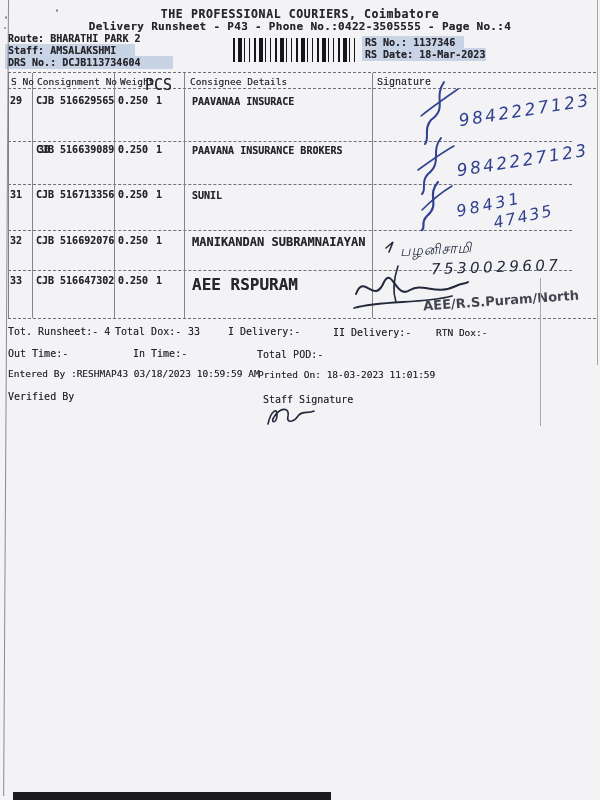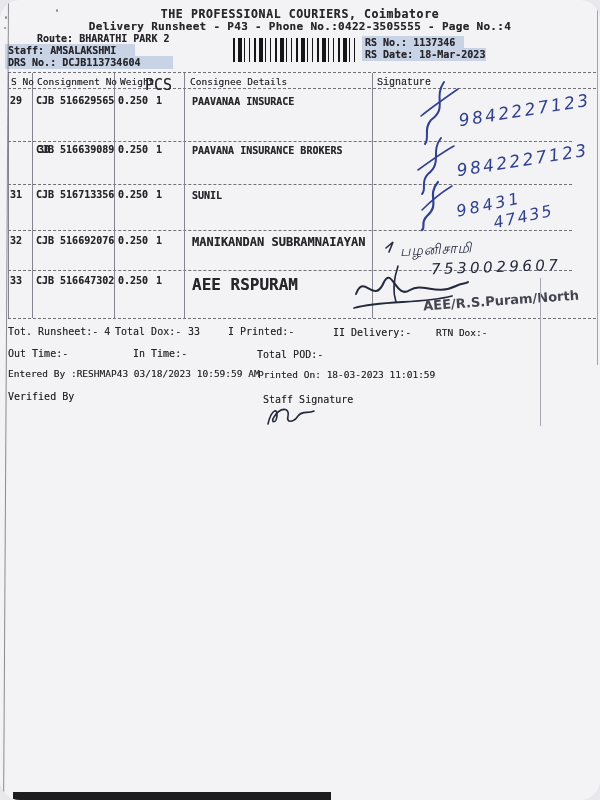--- a/index.html
+++ b/index.html
@@ -1,17 +1,17 @@
 <!DOCTYPE html>
 <html><head>
 <meta charset="utf-8">
 <style>
   html,body{margin:0;padding:0;background:#e8e8ec;}
   .page{position:relative;width:600px;height:800px;background:#f3f3f6;overflow:hidden;
-        font-family:"DejaVu Sans Mono","Liberation Mono",monospace;border-radius:20px;}
+        font-family:"DejaVu Sans Mono","Liberation Mono",monospace;}
   .t{position:absolute;color:#26262b;white-space:pre;line-height:1.15;
      text-shadow:0 0 0.6px rgba(45,45,52,0.55);}
   .b{font-weight:bold;}
   .ctr{left:0;right:0;text-align:center;}
   .hl{position:absolute;background:#c9d3e6;z-index:0;}
   .dash{position:absolute;height:0;border-top:1.5px dashed #5a5a63;opacity:.85;}
   .vline{position:absolute;width:1px;background:#84848e;}
   .ink{position:absolute;font-family:"DejaVu Sans","Liberation Sans",sans-serif;
        font-style:italic;color:#31418e;white-space:pre;}
   .ink2{color:#242a3c;}
@@ -32,21 +32,21 @@
 <div class="page">
 
   <div class="t b ctr" style="top:8px;font-size:11.5px;letter-spacing:.6px;">THE PROFESSIONAL COURIERS, Coimbatore</div>
   <div class="t b ctr" style="top:21px;font-size:11px;letter-spacing:.3px;">Delivery Runsheet - P43 - Phone No.:0422-3505555 - Page No.:4</div>
 
   <div class="hl" style="left:5px;top:44px;width:130px;height:12px;"></div>
   <div class="hl" style="left:5px;top:56px;width:168px;height:13px;"></div>
   <div class="hl" style="left:362px;top:36px;width:102px;height:12px;"></div>
   <div class="hl" style="left:362px;top:48px;width:124px;height:13px;"></div>
 
-  <div class="t b" style="left:8px;top:33px;font-size:10px;padding-left:29px;">Route: BHARATHI PARK 2</div>
+  <div class="t b" style="left:8px;top:33px;font-size:10px;">Route: BHARATHI PARK 2</div>
   <div class="t b" style="left:8px;top:45px;font-size:10px;">Staff: AMSALAKSHMI</div>
   <div class="t b" style="left:8px;top:57px;font-size:10px;">DRS No.: DCJB113734604</div>
   <div class="barcode"></div>
   <div class="t b" style="left:365px;top:37px;font-size:10px;">RS No.: 1137346</div>
   <div class="t b" style="left:365px;top:49px;font-size:10px;">RS Date: 18-Mar-2023</div>
 
   <div class="dash" style="left:8px;top:72px;width:588px;"></div>
   <div class="dash" style="left:8px;top:88px;width:588px;"></div>
   <div class="dash" style="left:8px;top:141px;width:564px;"></div>
   <div class="dash" style="left:8px;top:184px;width:564px;"></div>
@@ -133,21 +133,21 @@
       <path d="M2,44 C30,36 70,40 100,32" fill="none" stroke="#242a3c" stroke-width="1.8" stroke-linecap="round"></path>
       <path d="M46,2 C42,14 40,26 44,38" fill="none" stroke="#242a3c" stroke-width="1.6" stroke-linecap="round"></path>
     </svg>
     <span class="stamp" style="left:423px;top:293px;font-size:13px;transform:rotate(-4deg);">AEE/R.S.Puram/North</span>
   </div>
 
   <div>
     <span class="t" style="left:8px;top:326px;font-size:10px;">Tot. Runsheet:- 4</span>
     <span class="t" style="left:115px;top:326px;font-size:10px;">Total Dox:-</span>
     <span class="t" style="left:188px;top:326px;font-size:10px;">33</span>
-    <span class="t" style="left:228px;top:326px;font-size:10px;">I Printed:-</span>
+    <span class="t" style="left:228px;top:326px;font-size:10px;">I Delivery:-</span>
     <span class="t" style="left:333px;top:327px;font-size:10px;">II Delivery:-</span>
     <span class="t" style="left:436px;top:328px;font-size:9.5px;">RTN Dox:-</span>
     <span class="t" style="left:8px;top:348px;font-size:10px;">Out Time:-</span>
     <span class="t" style="left:133px;top:348px;font-size:10px;">In Time:-</span>
     <span class="t" style="left:257px;top:349px;font-size:10px;">Total POD:-</span>
     <span class="t" style="left:8px;top:369px;font-size:9.5px;">Entered By :RESHMAP43 03/18/2023 10:59:59 AM</span>
     <span class="t" style="left:258px;top:370px;font-size:9.5px;">Printed On: 18-03-2023 11:01:59</span>
     <span class="t" style="left:8px;top:391px;font-size:10px;">Verified By</span>
     <span class="t" style="left:263px;top:394px;font-size:10px;">Staff Signature</span>
     <svg class="stroke" style="left:265px;top:404px;" width="52" height="24" viewBox="0 0 52 24">

